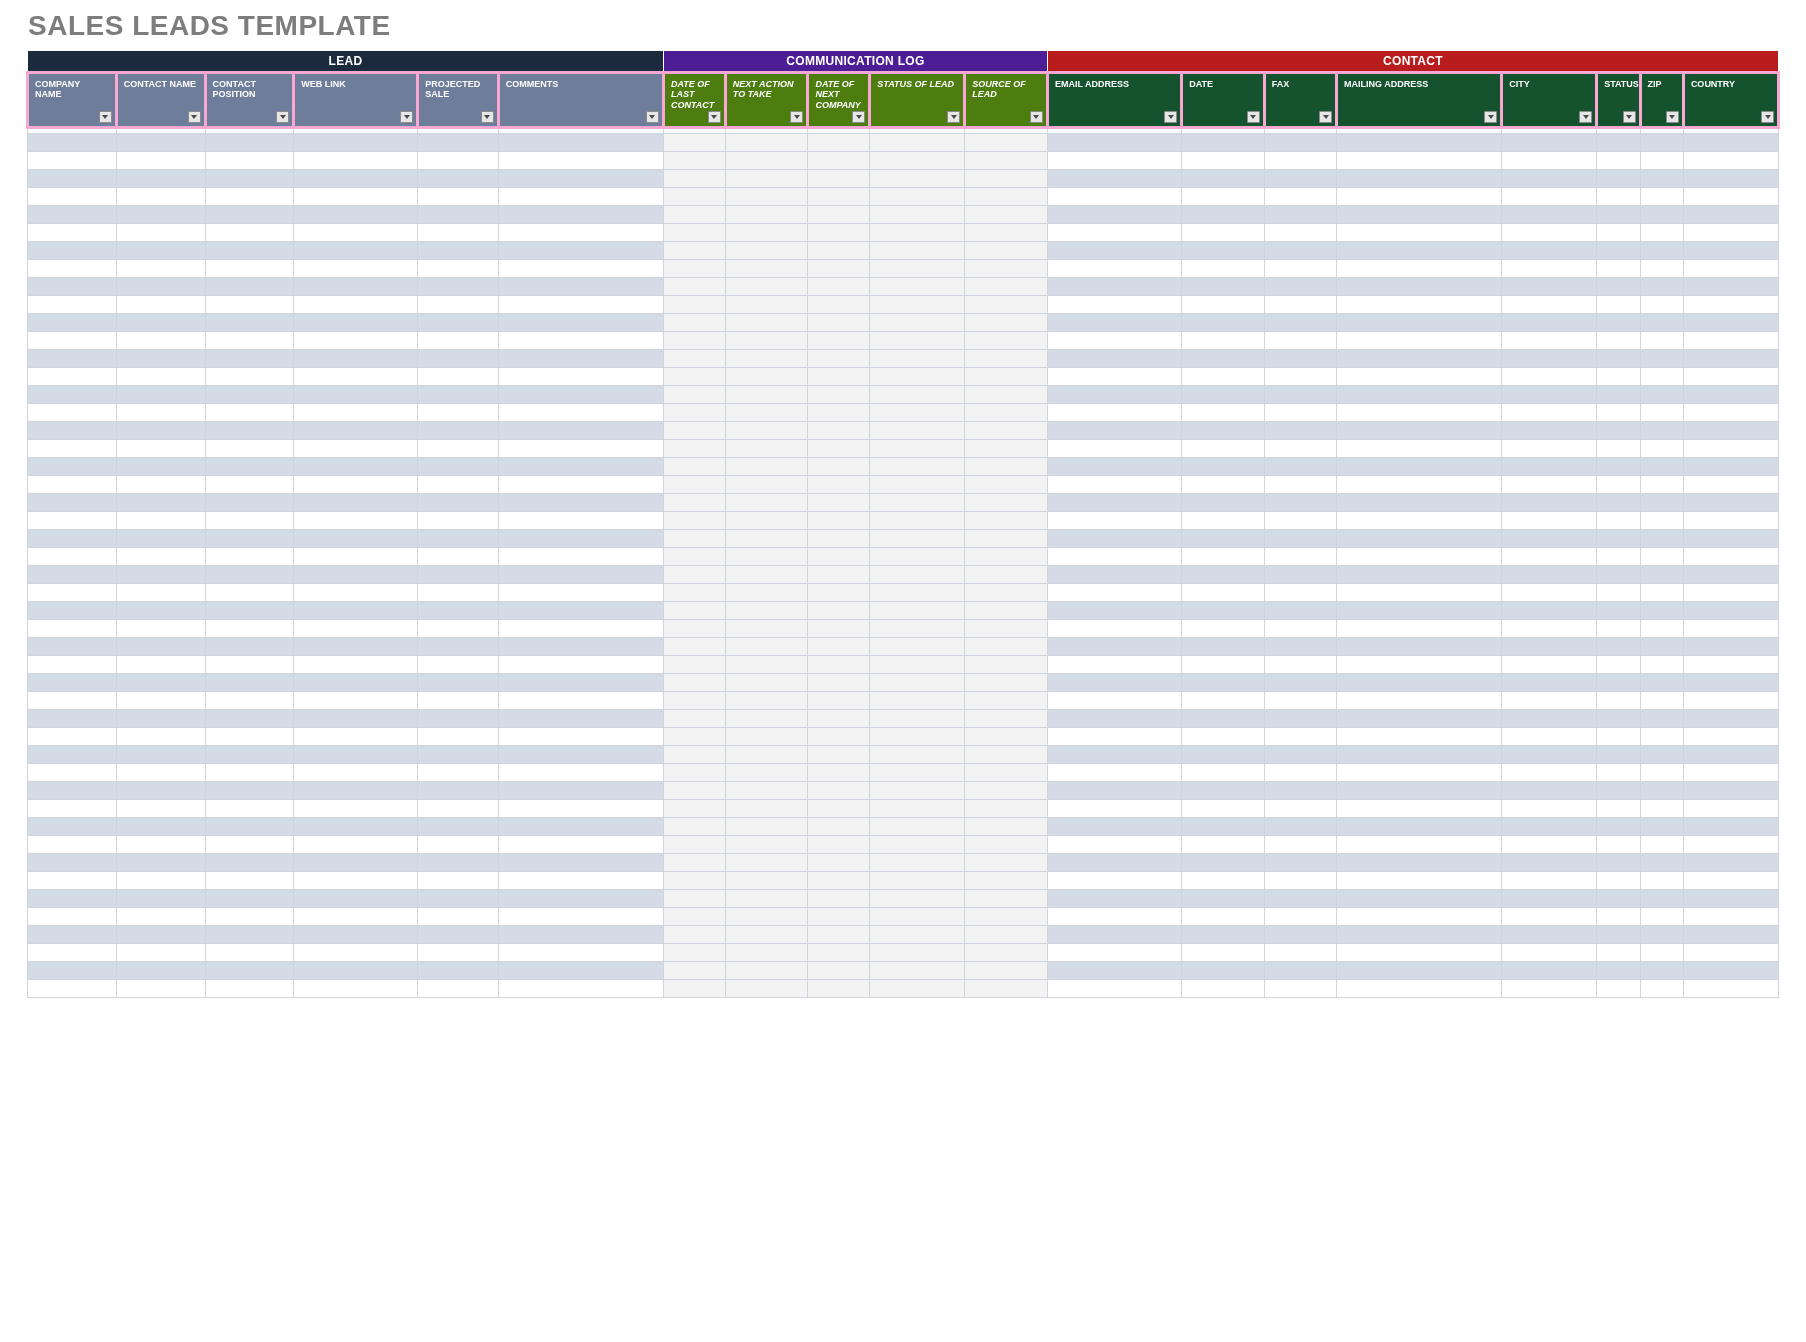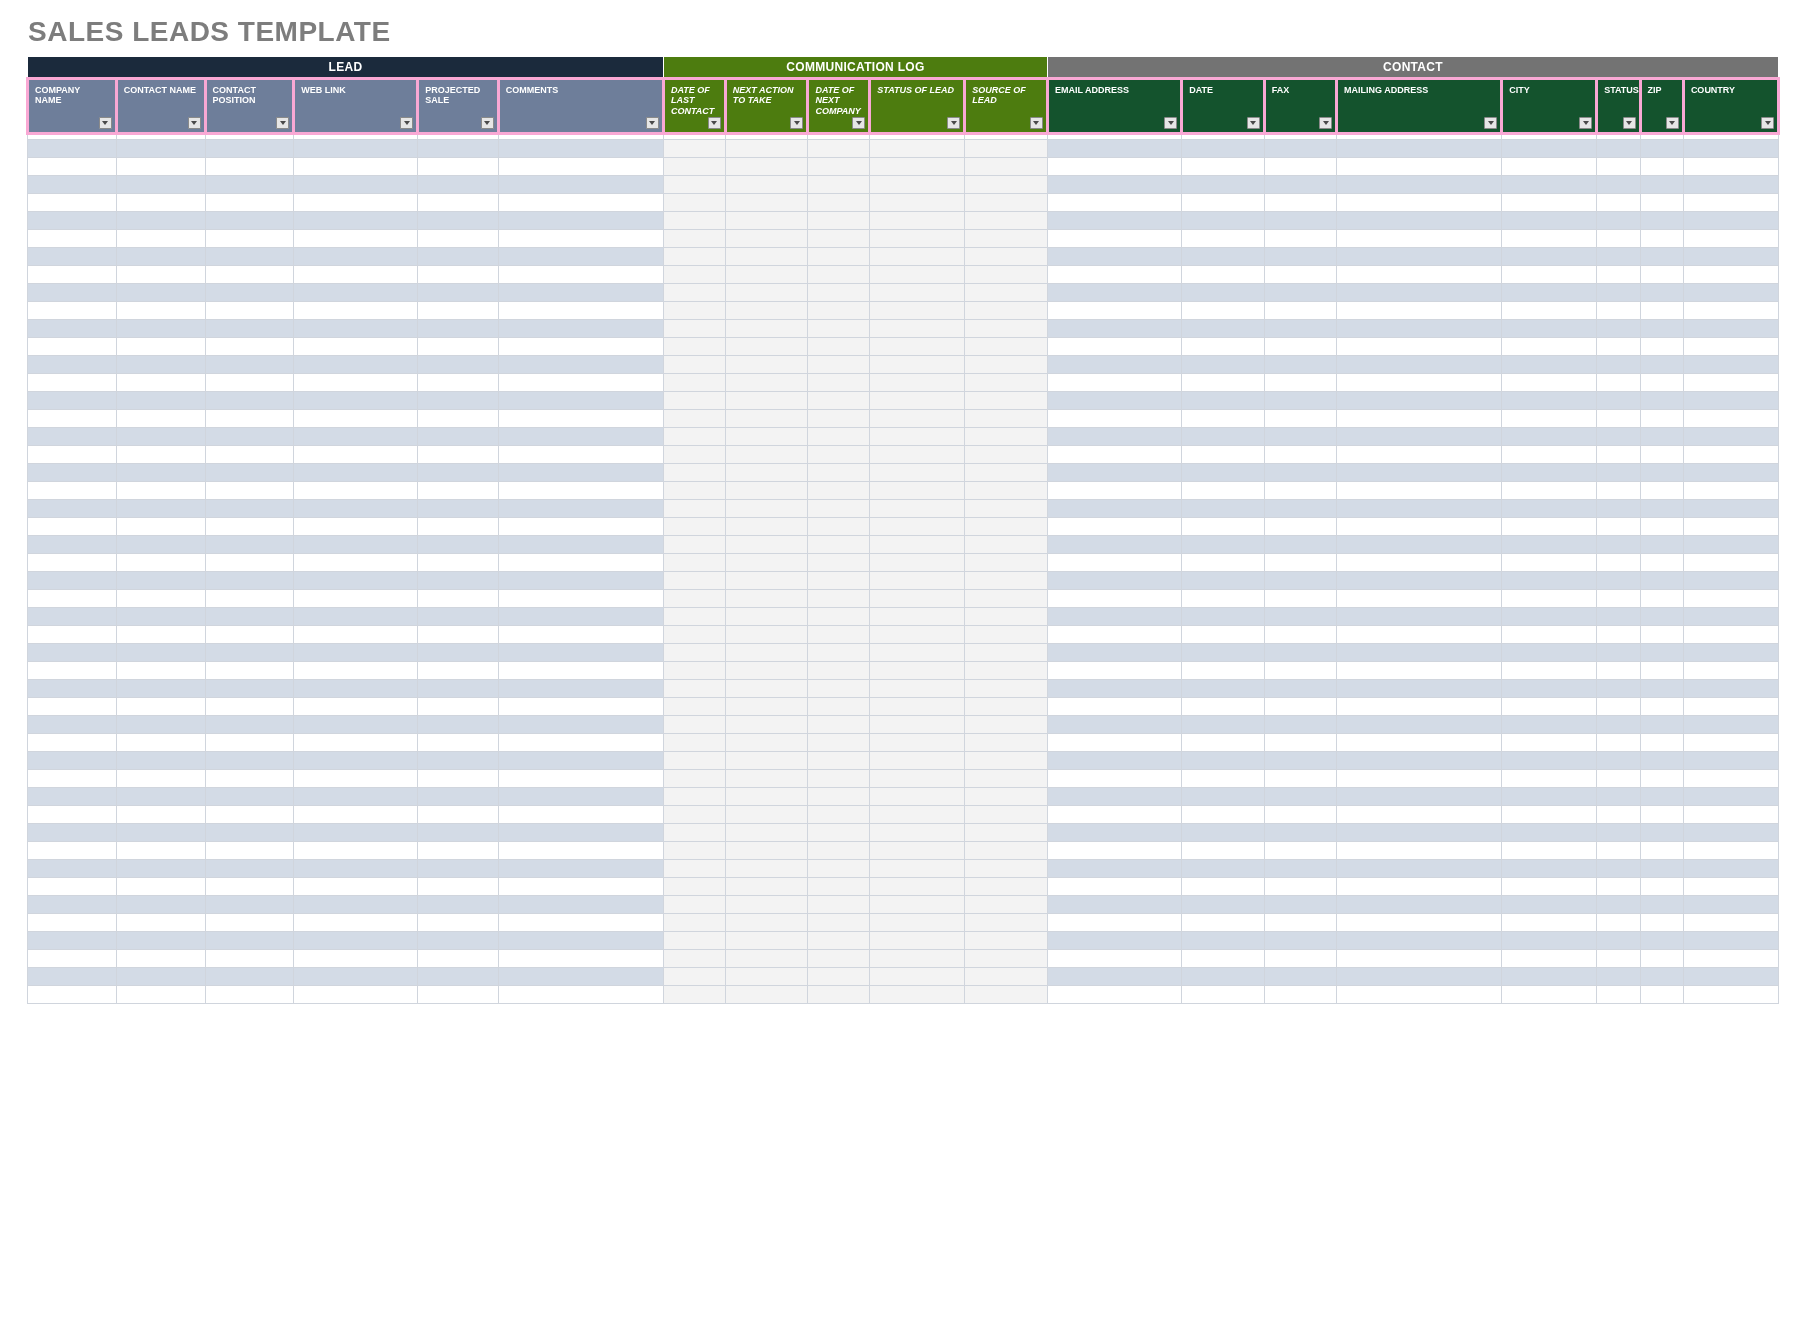--- a/index.html
+++ b/index.html
@@ -4,21 +4,21 @@
 <style>
   * { box-sizing: border-box; }
   html, body {
     margin: 0;
     padding: 0;
     background: #ffffff;
     font-family: Arial, Helvetica, sans-serif;
   }
   .page {
     width: 1806px;
-    padding: 16px 26px 40px 26px;
+    padding: 10px 26px 40px 26px;
   }
   .title {
     font-size: 28px;
     font-weight: 700;
     letter-spacing: 0.5px;
     color: #7d7d7d;
     margin: 0 0 8px 2px;
   }
   table.sheet {
     border-collapse: collapse;
@@ -30,22 +30,22 @@
   tr.sec th {
     color: #ffffff;
     font-weight: 700;
     font-size: 12px;
     text-align: center;
     padding: 3px 0;
     border: 1px solid #ffffff;
     letter-spacing: 0.3px;
   }
   th.sec-lead    { background: #1b2a3c; }
-  th.sec-comm    { background: #4d7c0f; }
-  th.sec-contact { background: #737373; }
+  th.sec-comm    { background: #4c1d95; }
+  th.sec-contact { background: #b91c1c; }
   
   tr.cols th {
     color: #ffffff;
     font-weight: 700;
     font-size: 9px;
     text-align: left;
     vertical-align: top;
     padding: 5px 6px 16px 6px;
     border: 3px solid #f9a8d4;
     position: relative;

